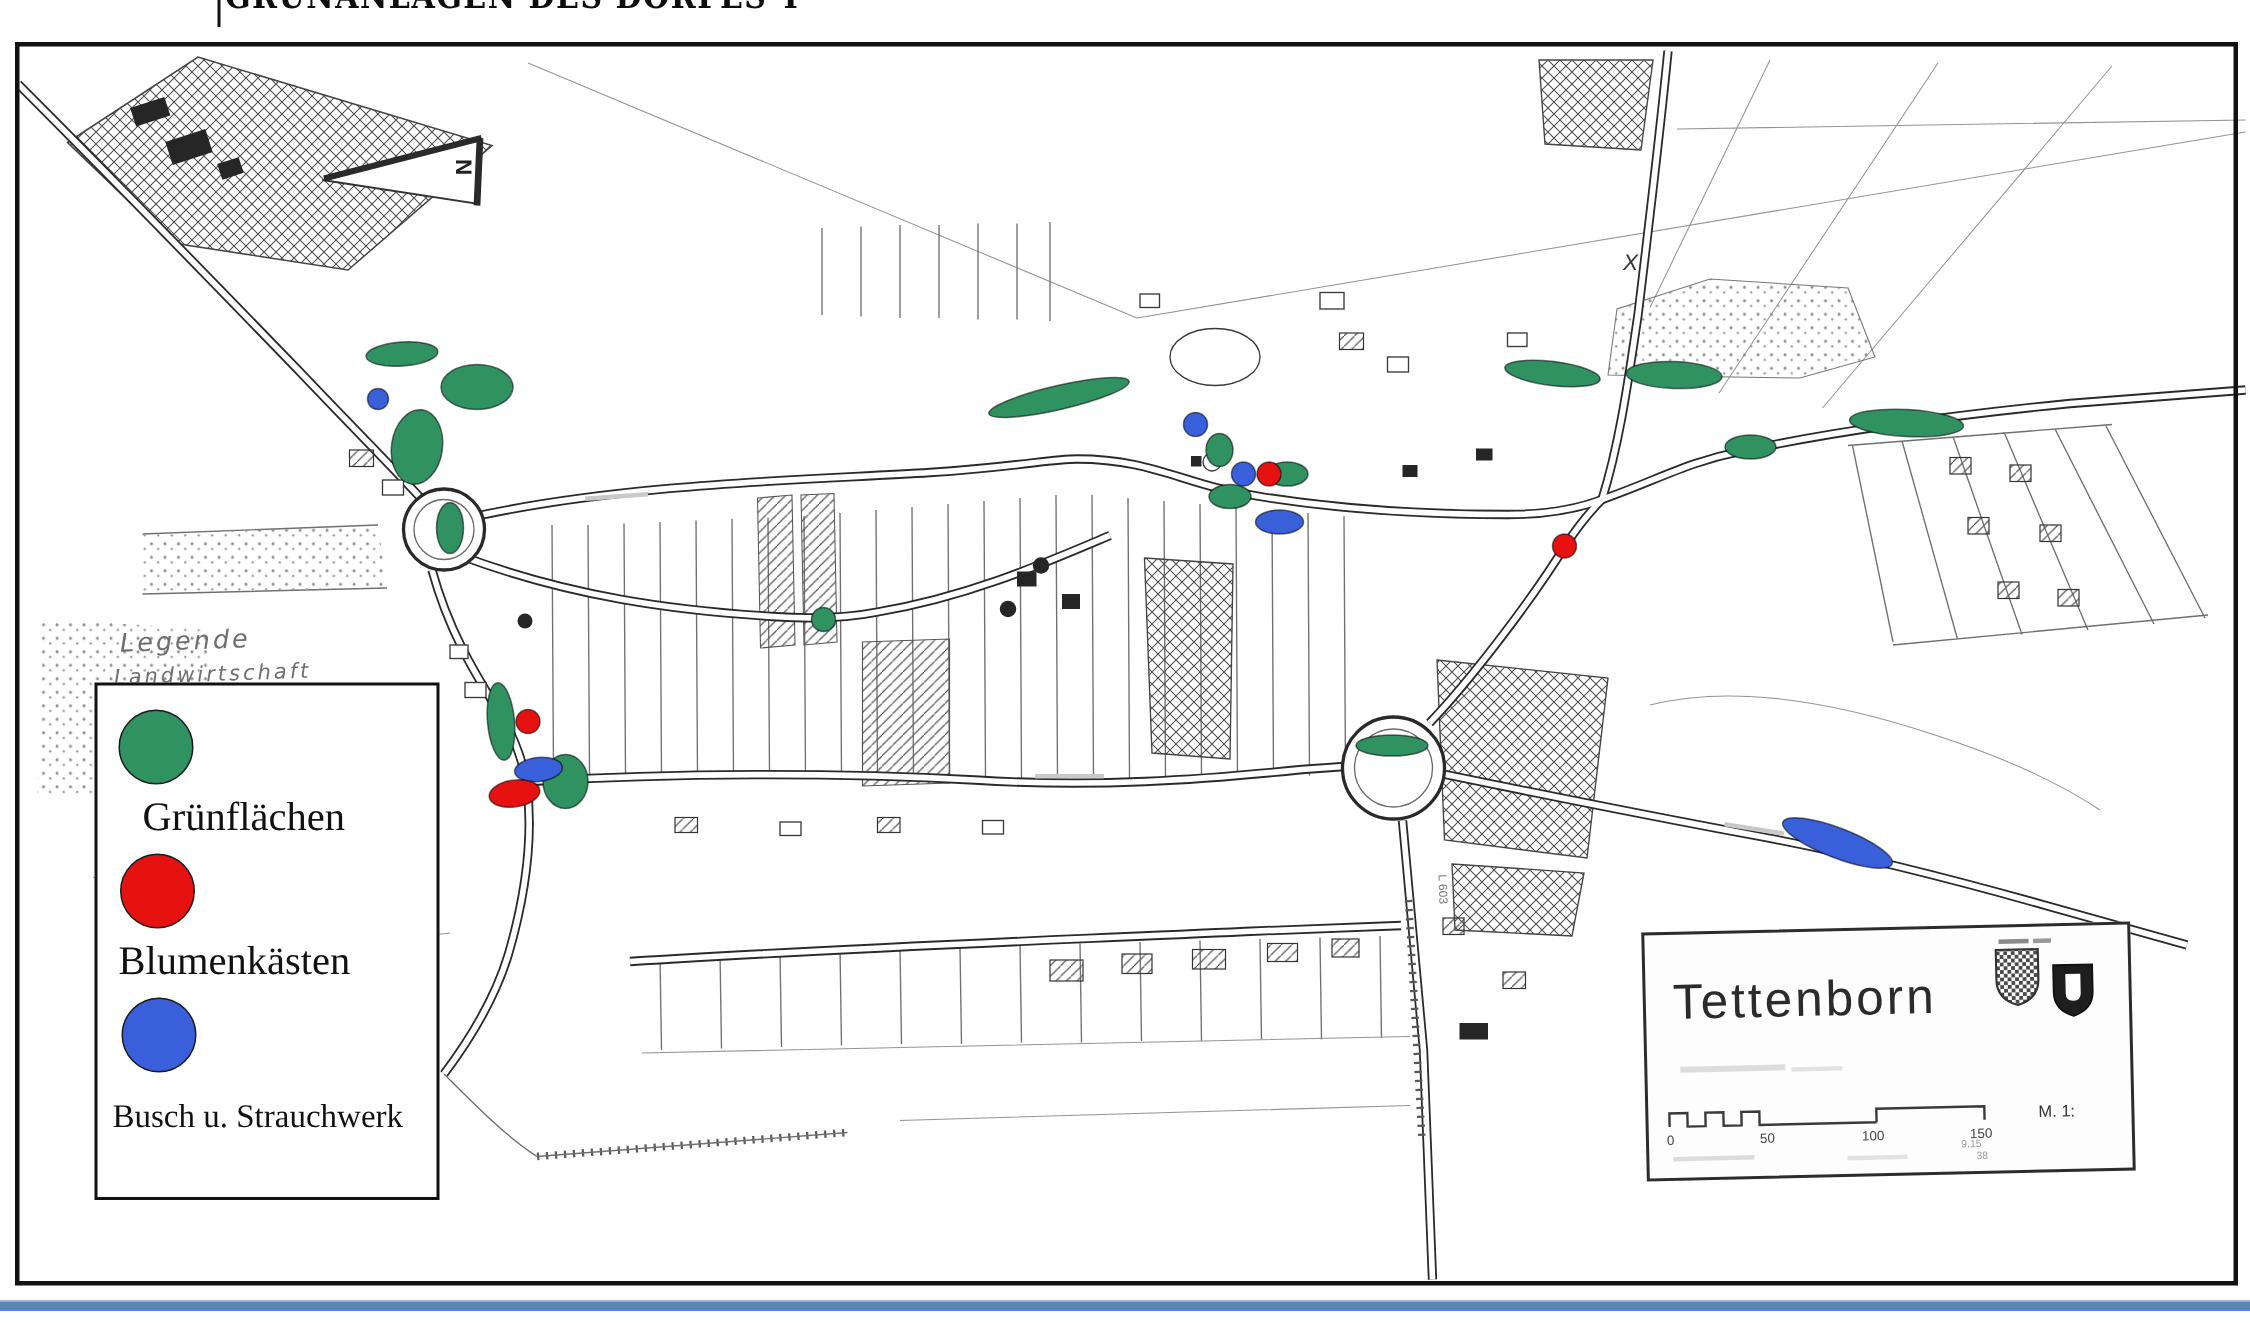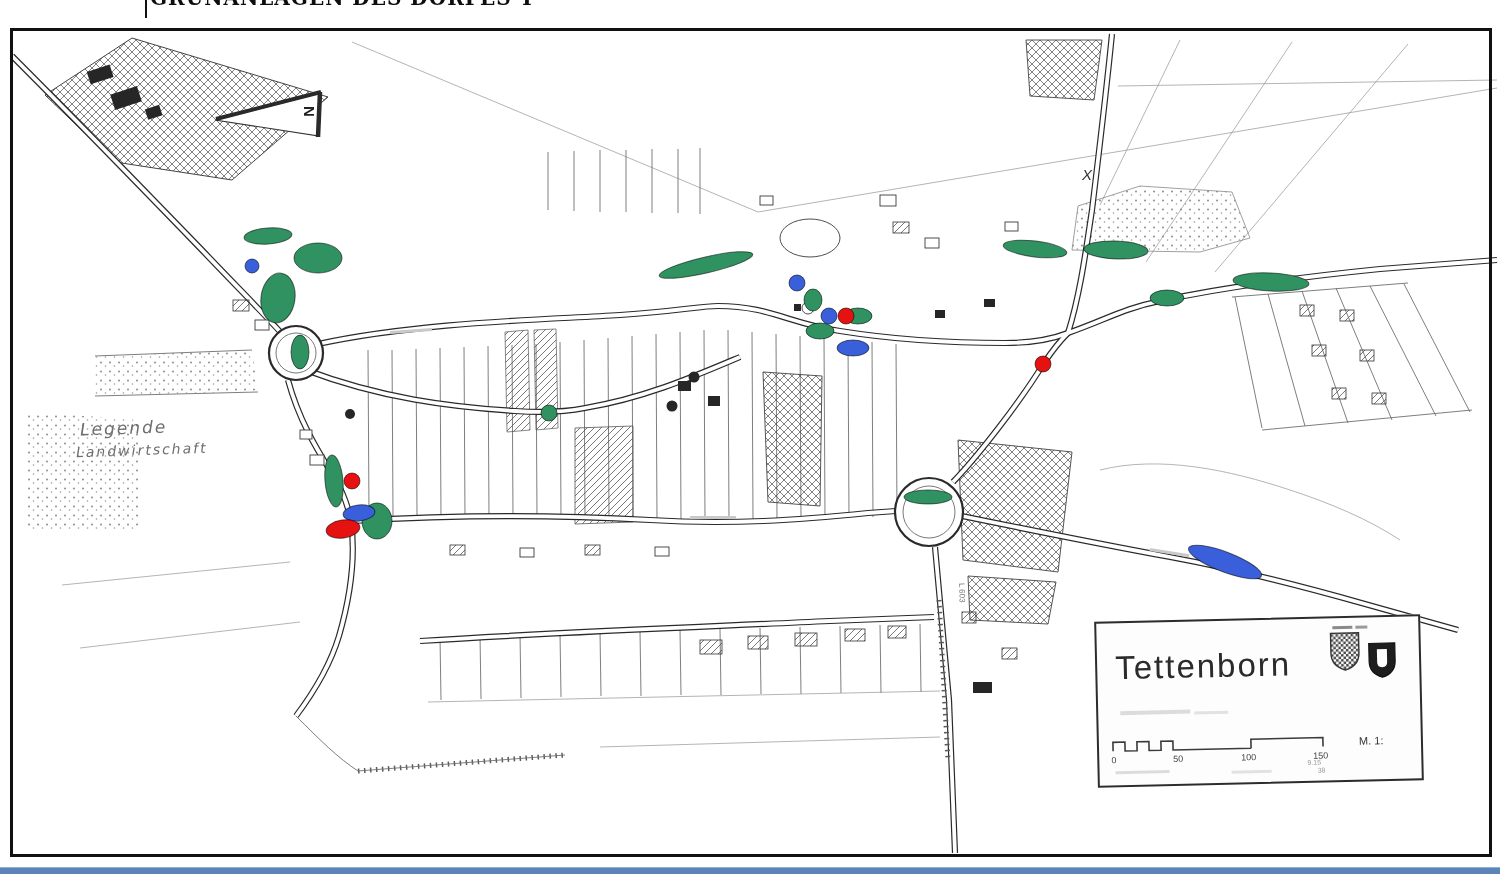--- a/index.html
+++ b/index.html
@@ -220,20 +220,28 @@
         <ellipse cx="846" cy="316" rx="8" ry="8" transform="rotate(0 846 316)" fill="#e61111" stroke="rgba(0,0,0,0.55)" stroke-width="1"></ellipse>
         <ellipse cx="1043" cy="364" rx="8" ry="8" transform="rotate(0 1043 364)" fill="#e61111" stroke="rgba(0,0,0,0.55)" stroke-width="1"></ellipse>
         <ellipse cx="352" cy="481" rx="8" ry="8" transform="rotate(0 352 481)" fill="#e61111" stroke="rgba(0,0,0,0.55)" stroke-width="1"></ellipse>
         <ellipse cx="343" cy="529" rx="17" ry="9" transform="rotate(-8 343 529)" fill="#e61111" stroke="rgba(0,0,0,0.55)" stroke-width="1"></ellipse>
       </g>
   </svg>
 
   <div class="handnote" style="left:80px;top:418px;">Legende</div>
   <div class="handnote" style="left:76px;top:442px;font-size:14px;">Landwirtschaft</div>
 
+  <div id="legend">
+    <div class="legend-dot" style="left: 14px; top: 16px; background: rgb(47, 146, 96);"></div>
+    <div class="legend-label" style="left:30px;top:72px;font-size:27px;">Grünflächen</div>
+    <div class="legend-dot" style="left: 15px; top: 112px; background: rgb(230, 17, 17);"></div>
+    <div class="legend-label" style="left:14px;top:168px;font-size:27px;">Blumenkästen</div>
+    <div class="legend-dot" style="left: 16px; top: 208px; background: rgb(58, 95, 219);"></div>
+    <div class="legend-label" style="left:10px;top:274px;font-size:22px;">Busch u. Strauchwerk</div>
+  </div>
 
   <div id="titlebox">
     <div id="place-name">Tettenborn</div>
     <div id="tb-smudge1"></div>
     <div id="tb-smudge2"></div>
     <svg id="shields" width="92" height="66" viewBox="0 0 92 66">
       <defs>
         <pattern id="chk" width="5" height="5" patternUnits="userSpaceOnUse">
           <rect width="2.5" height="2.5" fill="#4a4a4a"></rect>
             <rect x="2.5" y="2.5" width="2.5" height="2.5" fill="#4a4a4a"></rect>

